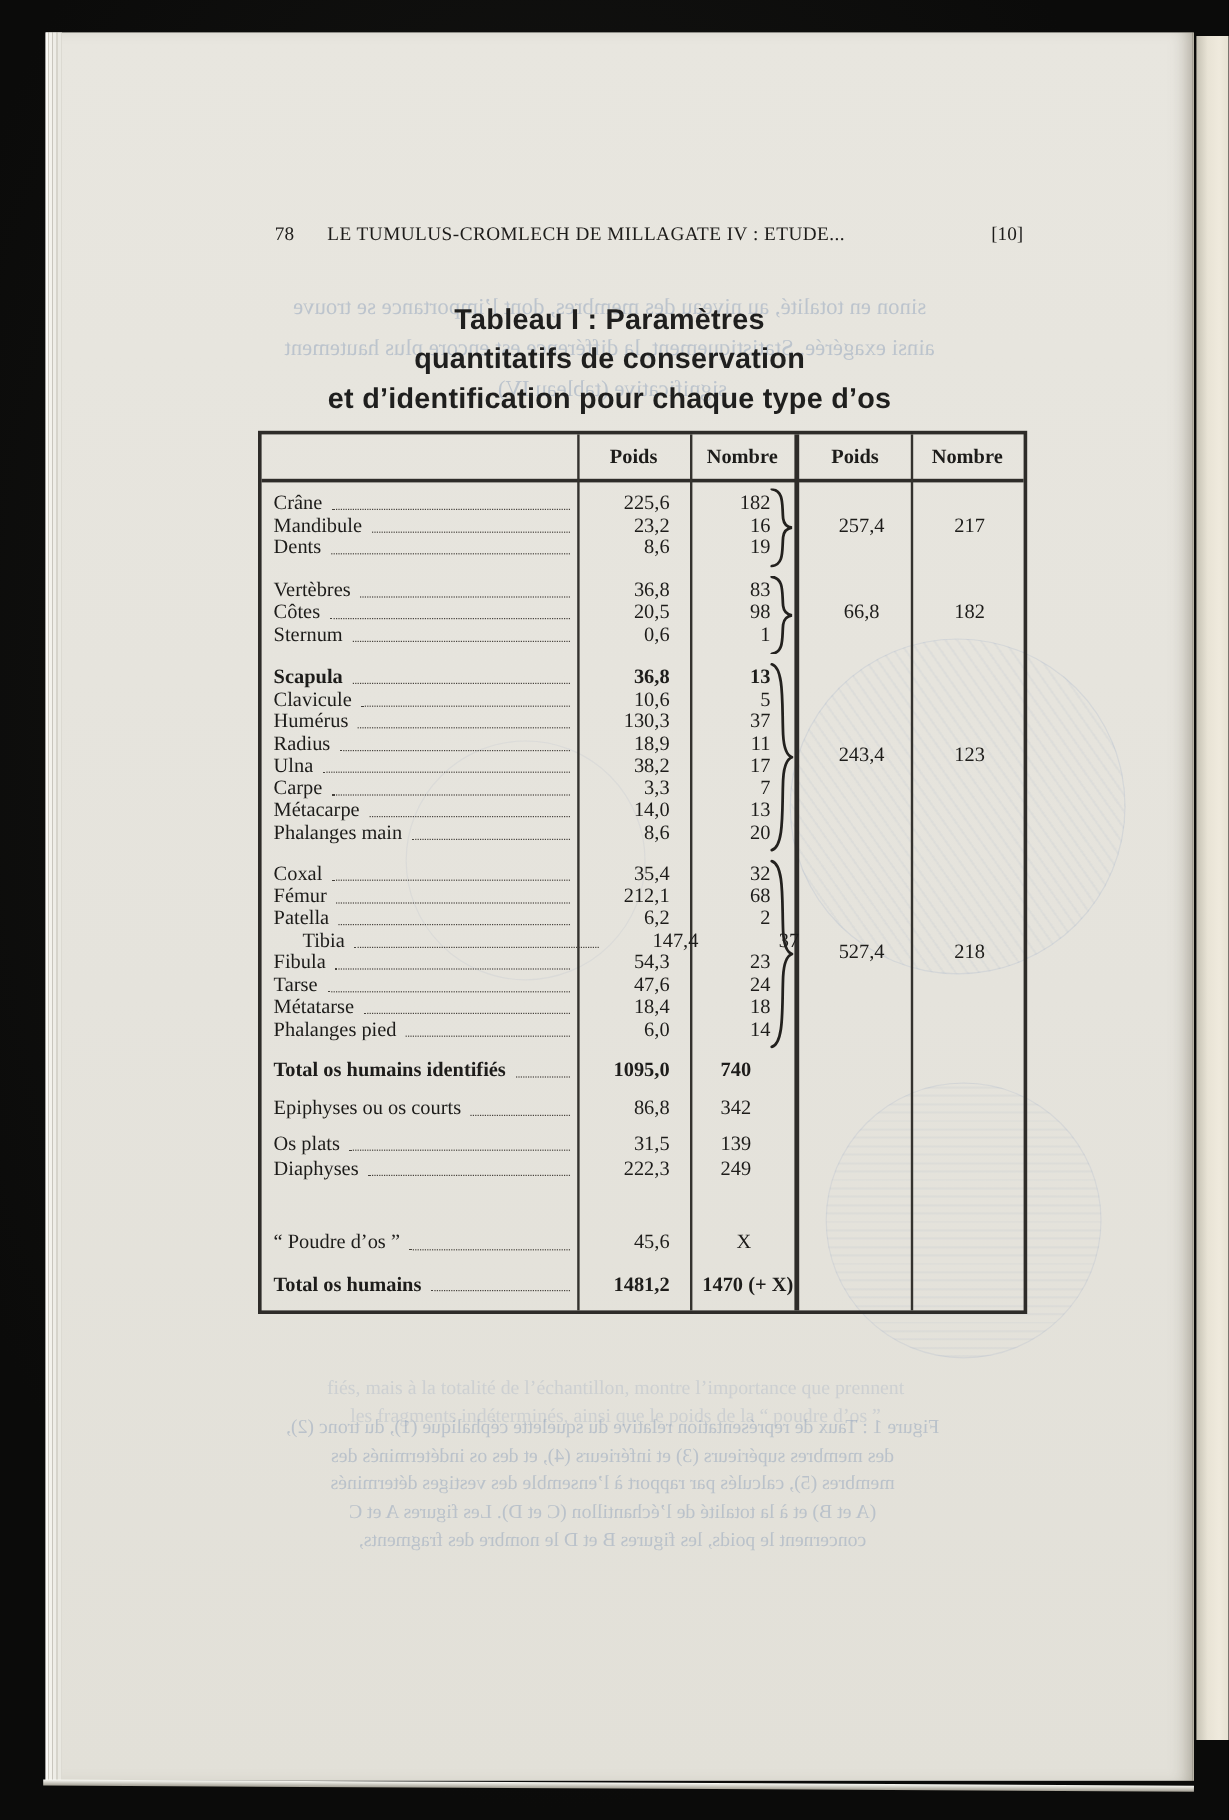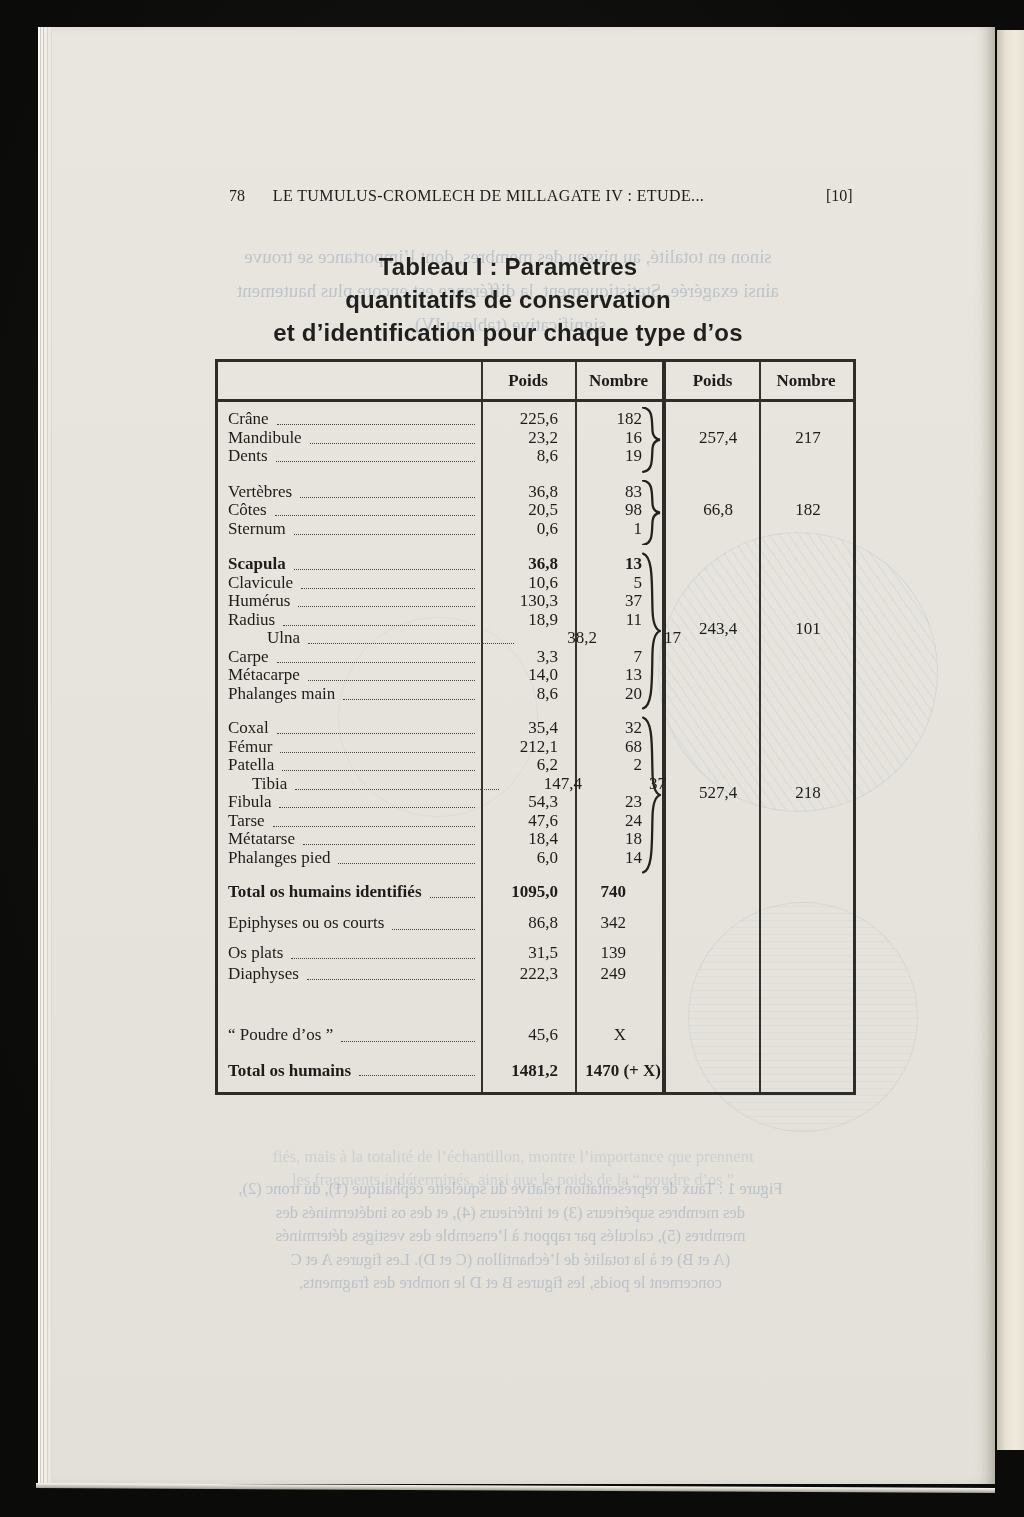--- a/index.html
+++ b/index.html
@@ -205,21 +205,21 @@
           <div class="c-nombre">37</div>
         </div>
         <div class="trow" style="top: 248.5px; height: 18.5px; line-height: 18.5px;">
           <div class="c-cat">
             <span class="lbl">Radius</span>
             <span class="lead"></span>
           </div>
           <div class="c-poids">18,9</div>
           <div class="c-nombre">11</div>
         </div>
-        <div class="trow" style="top: 267px; height: 18.5px; line-height: 18.5px; padding-left: 39px;">
+        <div class="trow" style="top: 267px; height: 18.5px; line-height: 18.5px;">
           <div class="c-cat">
             <span class="lbl">Ulna</span>
             <span class="lead"></span>
           </div>
           <div class="c-poids">38,2</div>
           <div class="c-nombre">17</div>
         </div>
         <div class="trow" style="top: 285.5px; height: 18.5px; line-height: 18.5px;">
           <div class="c-cat">
             <span class="lbl">Carpe</span>
@@ -243,21 +243,21 @@
           </div>
           <div class="c-poids">8,6</div>
           <div class="c-nombre">20</div>
         </div>
         <div class="brace" style="top: 190px; height: 158px;">
           <svg viewBox="0 0 20 100" preserveAspectRatio="none">
             <path d="M3,1 C13,3 11,22 12,38 C12.6,46 15,49 19,50 C15,51 12.6,54 12,62 C11,78 13,97 3,99" fill="none" stroke="#23211e" stroke-width="2.3" stroke-linecap="round" vector-effect="non-scaling-stroke"></path>
           </svg>
         </div>
         <div class="gcell poids2" style="top: 193px; height: 148px;">243,4</div>
-        <div class="gcell nombre2" style="top: 193px; height: 148px;">101</div>
+        <div class="gcell nombre2" style="top: 193px; height: 148px;">123</div>
         <div class="trow" style="top: 357px; height: 18.5px; line-height: 18.5px;">
           <div class="c-cat">
             <span class="lbl">Coxal</span>
             <span class="lead"></span>
           </div>
           <div class="c-poids">35,4</div>
           <div class="c-nombre">32</div>
         </div>
         <div class="trow" style="top: 375.5px; height: 18.5px; line-height: 18.5px;">
           <div class="c-cat">

